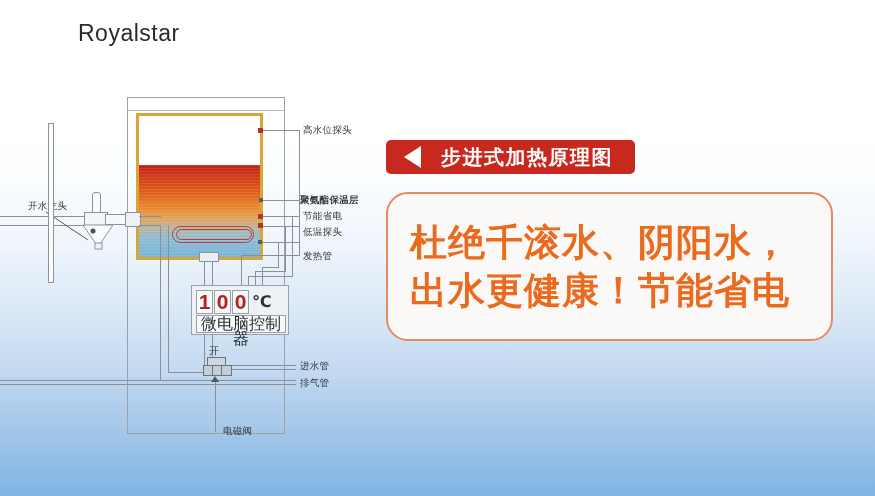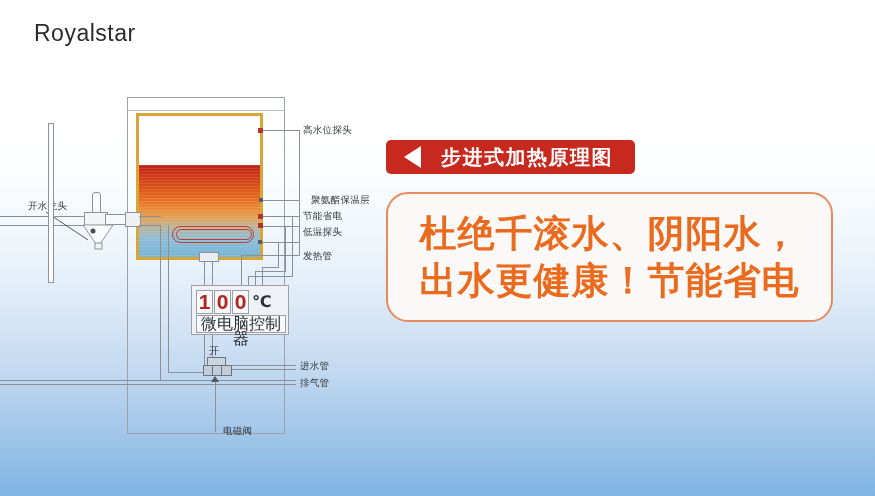--- a/index.html
+++ b/index.html
@@ -23,20 +23,21 @@
     display:flex;align-items:center;gap:7px;
     color:#2b2b2b;
   }
   #logo .cn{
     font-size:23px;font-weight:bold;letter-spacing:1px;
     font-family:"DejaVu Sans","Liberation Sans",sans-serif;
   }
   #logo .en{
     font-size:23px;font-weight:500;letter-spacing:.5px;
     font-family:"Liberation Sans",sans-serif;
+    margin-left:44px;
   }
 
   
   #diagram{position:absolute;left:0;top:80px;width:400px;height:380px;}
   .ln{position:absolute;background:#8c8f93;}
   .lnh{height:1px;}
   .lnv{width:1px;}
 
   
   #cabinet{
@@ -177,25 +178,25 @@
   #banner-tri{
     width:0;height:0;margin-left:18px;
     border-top:11px solid transparent;border-bottom:11px solid transparent;
     border-right:17px solid #ffffff;
   }
   #banner-text{
     color:#ffffff;font-size:20px;font-weight:bold;margin-left:20px;
     letter-spacing:1.5px;font-family:"DejaVu Sans",sans-serif;
   }
   #callout{
-    position:absolute;left:386px;top:192px;width:447px;height:130px;
+    position:absolute;left:386px;top:192px;width:447px;height:149px;
     border:2px solid #e88a5e;border-radius:22px;
     background:#fbf9f7;box-sizing:border-box;
     display:flex;flex-direction:column;justify-content:center;
-    align-items:center;
+    padding-left:22px;
   }
   .callout-line{
     color:#ea6a1e;font-size:37px;font-weight:bold;line-height:1.28;
     letter-spacing:1px;white-space:nowrap;
     font-family:"DejaVu Sans",sans-serif;
   }
 </style>
 </head>
 <body>
 
@@ -286,21 +287,21 @@
     </div>
 
     <div id="valve-label">开</div>
     <div id="valve-top"></div>
     <div id="valve-b1"></div>
     <div id="valve-b2"></div>
     <div id="valve-b3"></div>
     <div id="valve-arrow"></div>
 
     <div class="lbl" style="left:303px;top:44px;">高水位探头</div>
-    <div class="lbl" style="left:311px;top:114px;">聚氨酯保温层</div>
+    <div class="lbl" style="left:300px;top:114px;font-weight:bold;">聚氨酯保温层</div>
     <div class="lbl" style="left:303px;top:130px;">节能省电</div>
     <div class="lbl" style="left:303px;top:146px;">低温探头</div>
     <div class="lbl" style="left:303px;top:170px;">发热管</div>
     <div class="lbl" style="left:300px;top:280px;">进水管</div>
     <div class="lbl" style="left:300px;top:297px;">排气管</div>
     <div class="lbl" style="left:28px;top:120px;">开水龙头</div>
     <div class="lbl" style="left:199px;top:345px;margin-left:24px;">电磁阀</div>
 
     <svg width="70" height="50" style="position:absolute;left:44px;top:130px;">
       <line x1="2" y1="2" x2="44" y2="30" stroke="#55595e" stroke-width="1"></line>

